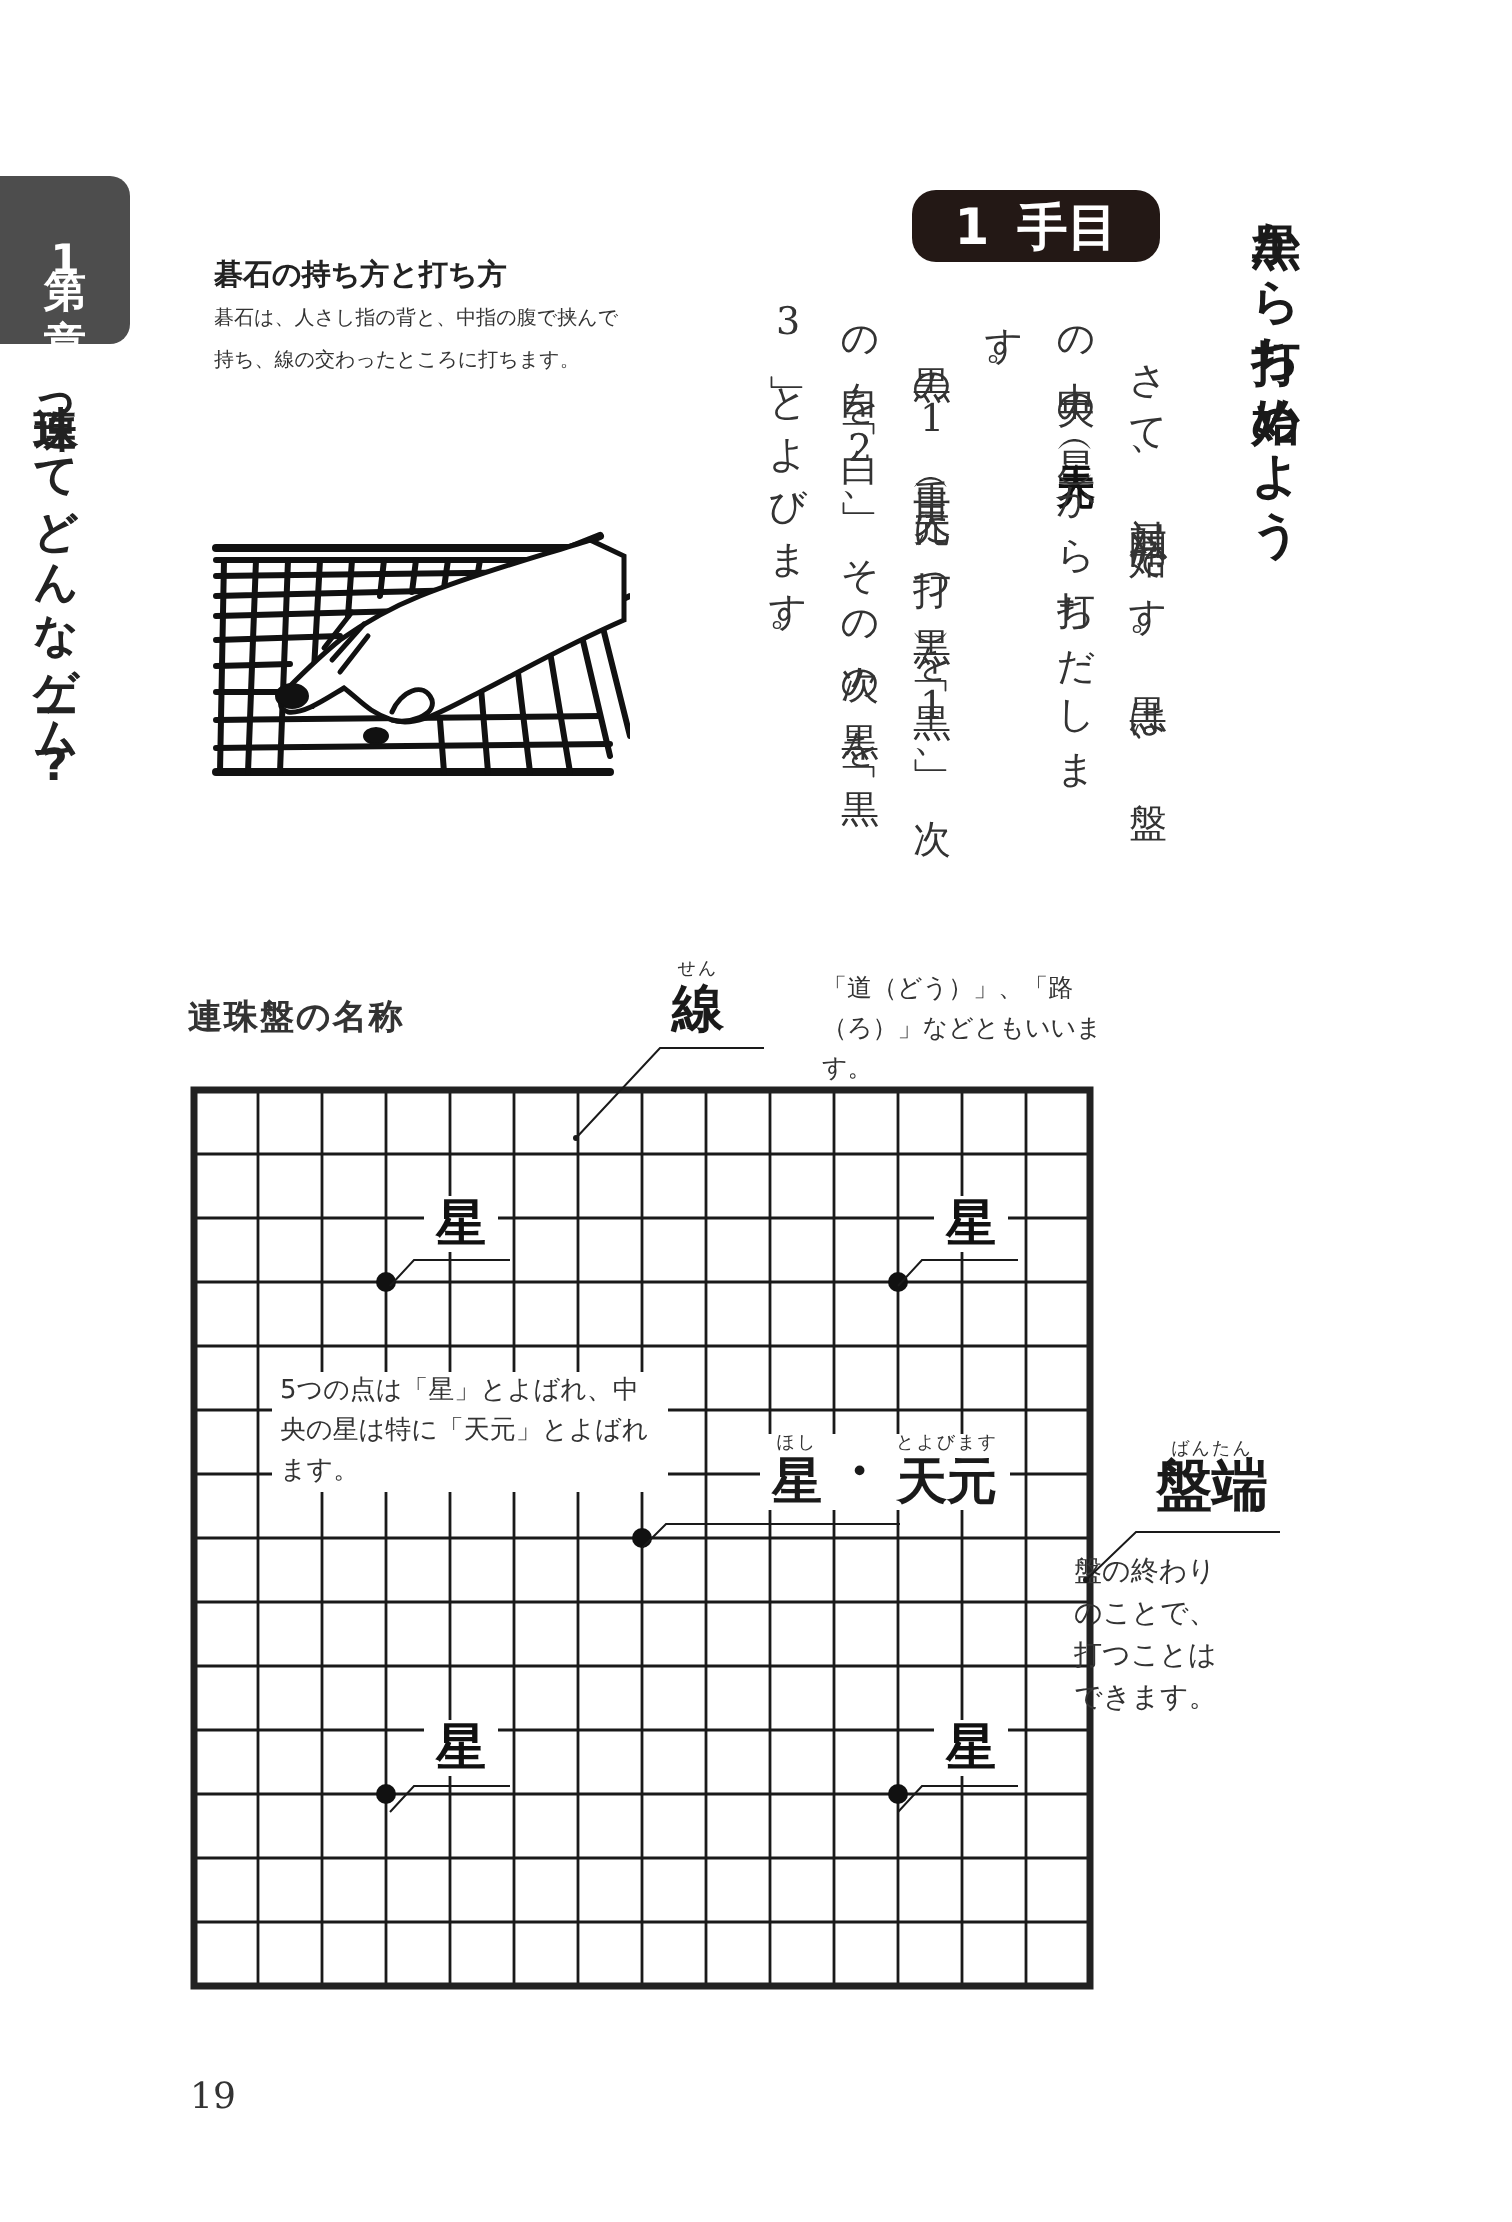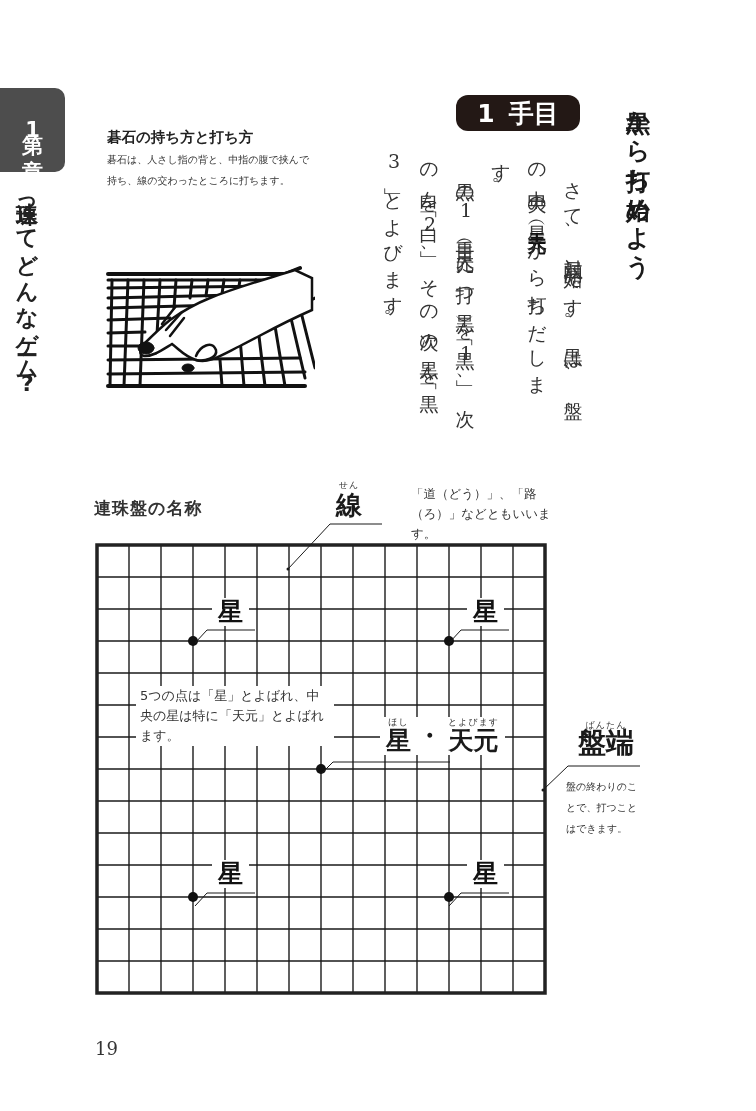--- a/index.html
+++ b/index.html
@@ -168,21 +168,21 @@
   <div style="text-align:center;">
     <span class="ruby">とよびます</span>
     <span style="font-size:25px; font-weight:bold; line-height:28px;">天元</span>
   </div>
 </div>
 
 <div class="abs" style="left:578px; top:720px; text-align:center;">
   <span class="ruby">ばんたん</span>
   <span style="font-size:28px; font-weight:bold; line-height:26px;">盤端</span>
 </div>
-<div class="abs" style="left:566px; top:776px; width:78px; font-size:10px; line-height:21px; color:#333;">盤の終わりのことで、打つことはできます。</div>
+<div class="abs" style="left:537px; top:776px; width:78px; font-size:14px; line-height:21px; color:#333;">盤の終わりのことで、打つことはできます。</div>
 
 <svg class="abs" style="left:0; top:0;" width="756" height="1111">
   <g stroke="#1a1a1a" stroke-width="1" fill="none">
     <polyline points="288,569 330,524 382,524"></polyline>
     <polyline points="195,643 207,630 255,630"></polyline>
     <polyline points="449,643 461,630 509,630"></polyline>
     <polyline points="321,774 333,762 450,762"></polyline>
     <polyline points="195,906 207,893 255,893"></polyline>
     <polyline points="449,906 461,893 509,893"></polyline>
     <polyline points="543,790 568,766 640,766"></polyline>

